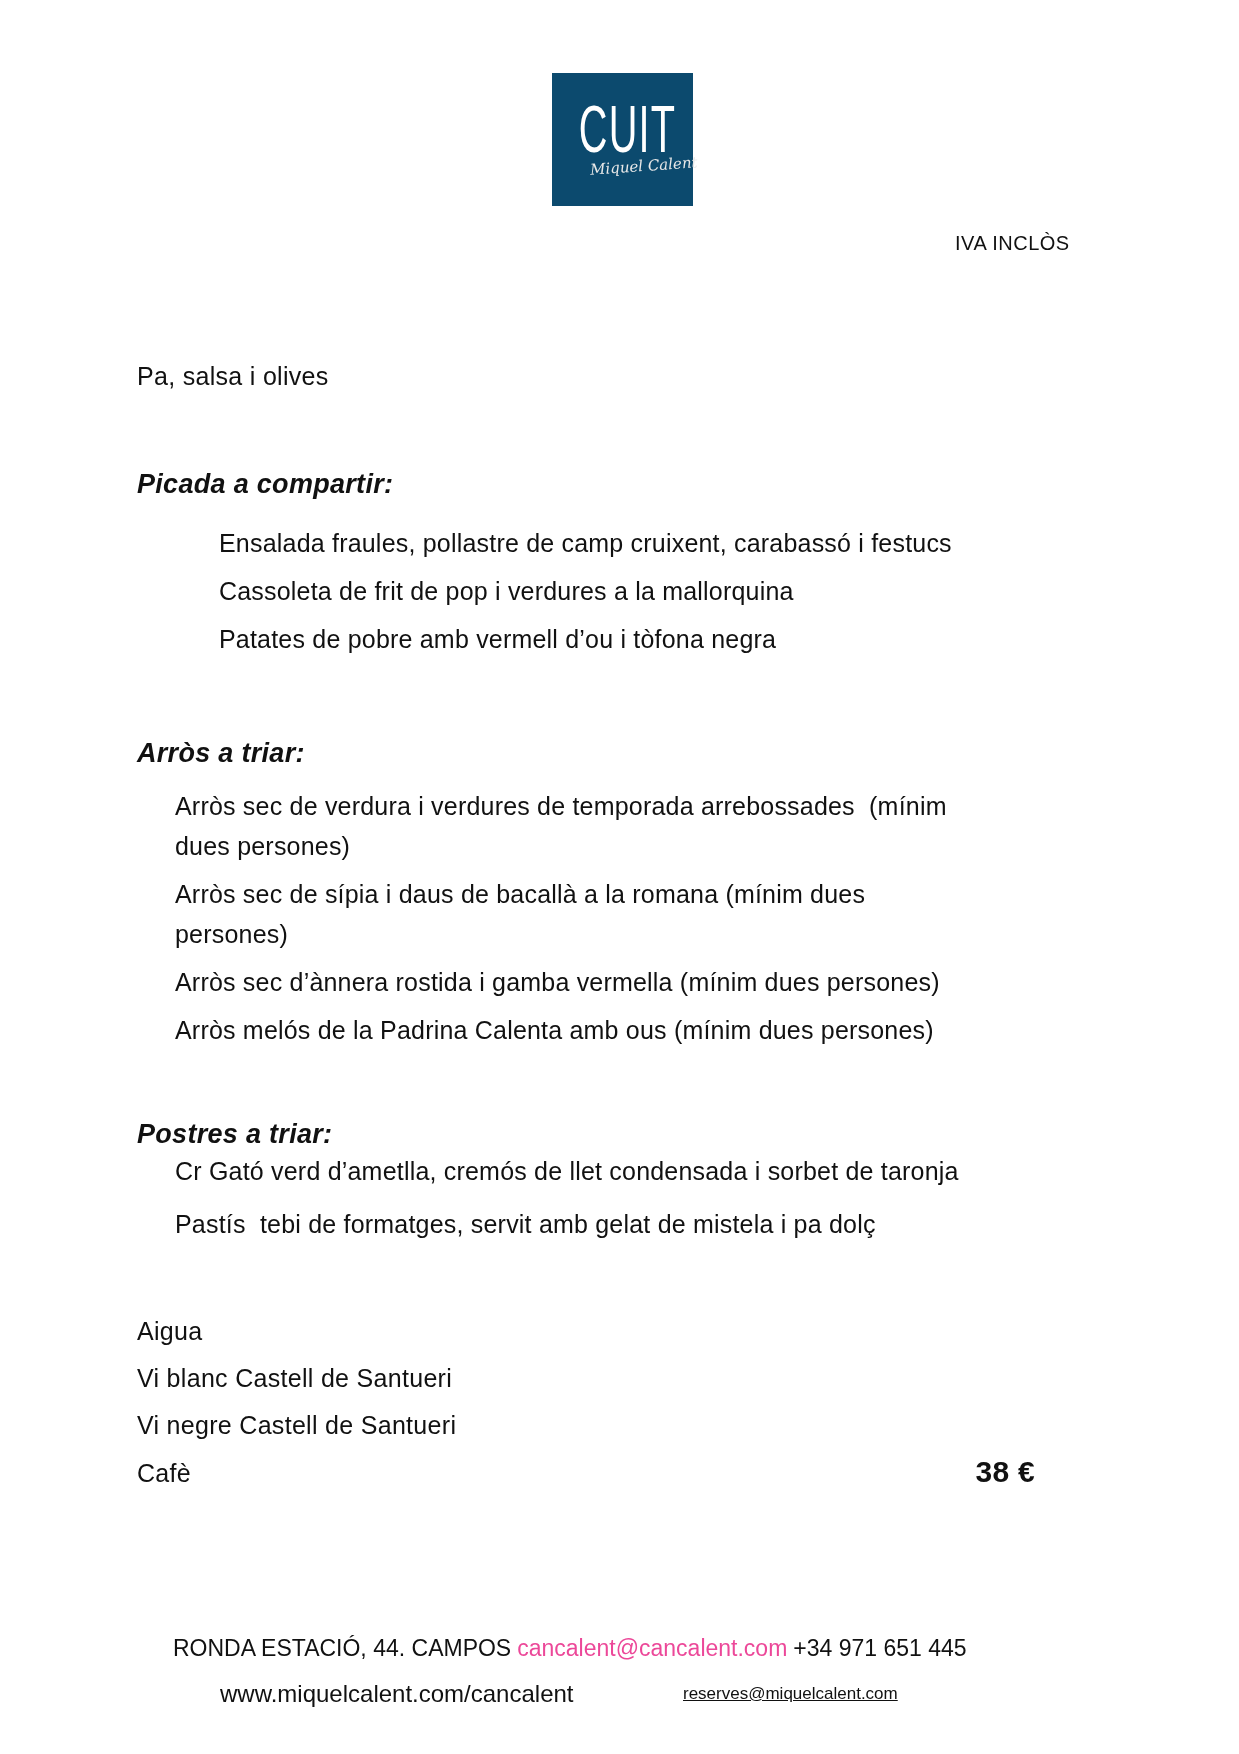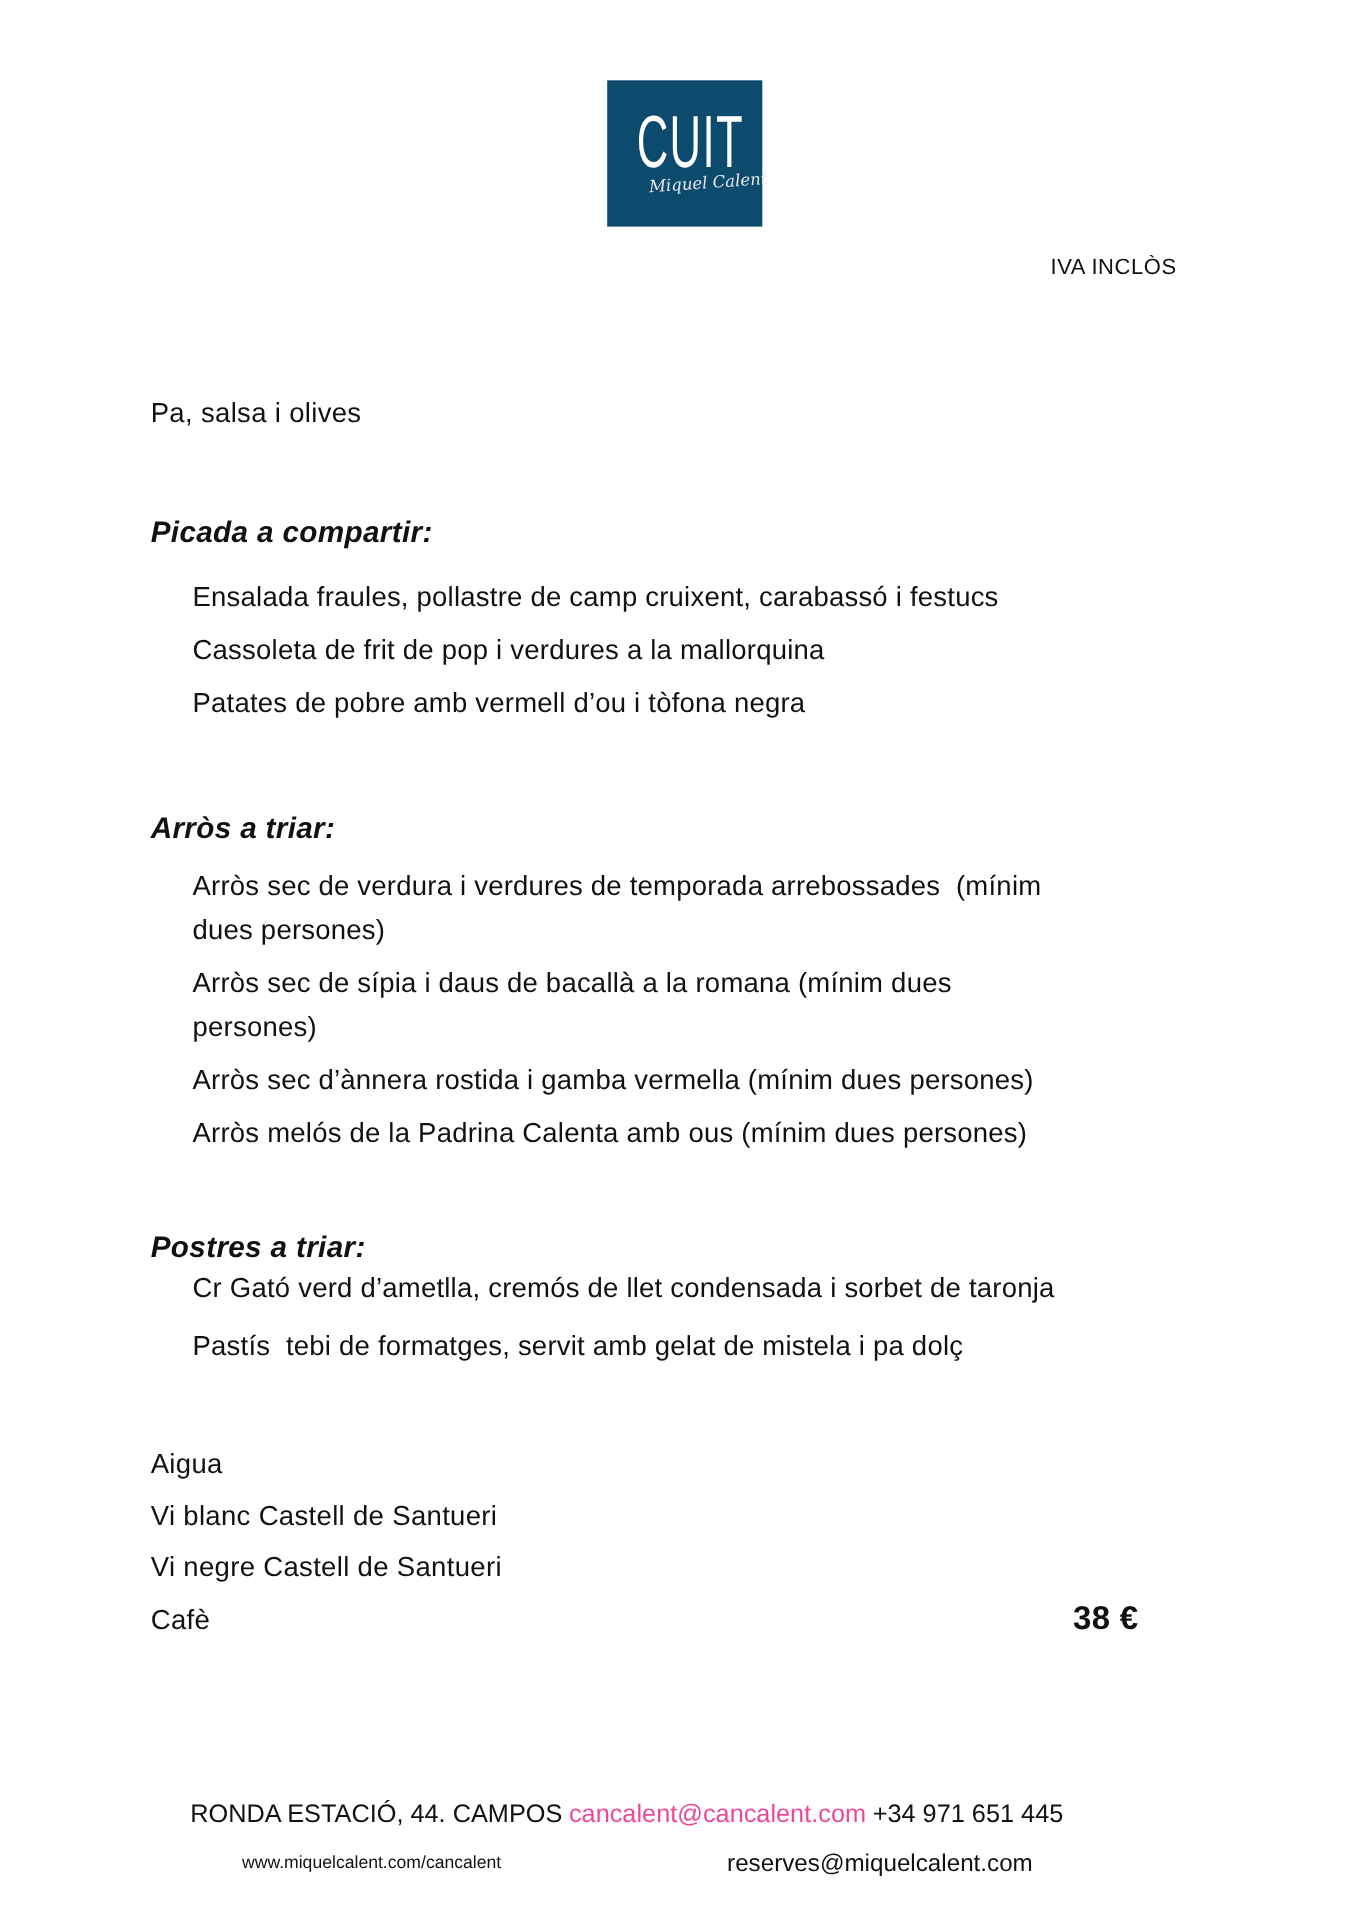--- a/index.html
+++ b/index.html
@@ -50,21 +50,21 @@
   .section-heading{
     position:absolute;left:137px;
     font-size:27px;line-height:40px;font-weight:700;letter-spacing:0.3px;font-style:italic;
   }
   .heading-0{top:464px;}
   .heading-1{top:733px;}
   .heading-2{top:1096px;margin-top:18px;}
   .items{
     position:absolute;left:175px;
   }
-  .items-0{top:523px;}
+  .items-0{top:523px;margin-left:44px;}
   .items-1{top:786px;}
   .items-2{top:1151px;}
   .item{margin-bottom:8px;}
   .items-2 .item{margin-bottom:13px;}
   .line{
     font-size:25px;line-height:40px;letter-spacing:0.2px;
     white-space:pre;
   }
   
   .drinks{
@@ -84,25 +84,25 @@
     text-align:center;
     font-size:23px;line-height:34px;
     white-space:pre;
   }
   .email-link{
     color:#ec4899;cursor:pointer;
     margin:0 6px;
   }
   .footer-www{
     position:absolute;left:220px;top:1678px;
-    font-size:16px;line-height:32px;
+    font-size:24px;line-height:32px;
   }
   .footer-reserves{
-    position:absolute;left:661px;top:1678px;
-    font-size:22px;line-height:32px;
+    position:absolute;left:683px;top:1678px;
+    font-size:17px;line-height:32px;text-decoration:underline;
   }
 </style>
 </head>
 <body>
 
 <div class="page">
 
   <div class="logo">
     <div class="logo-brand">CUIT</div>
     <div class="logo-script">Miquel Calent</div>

